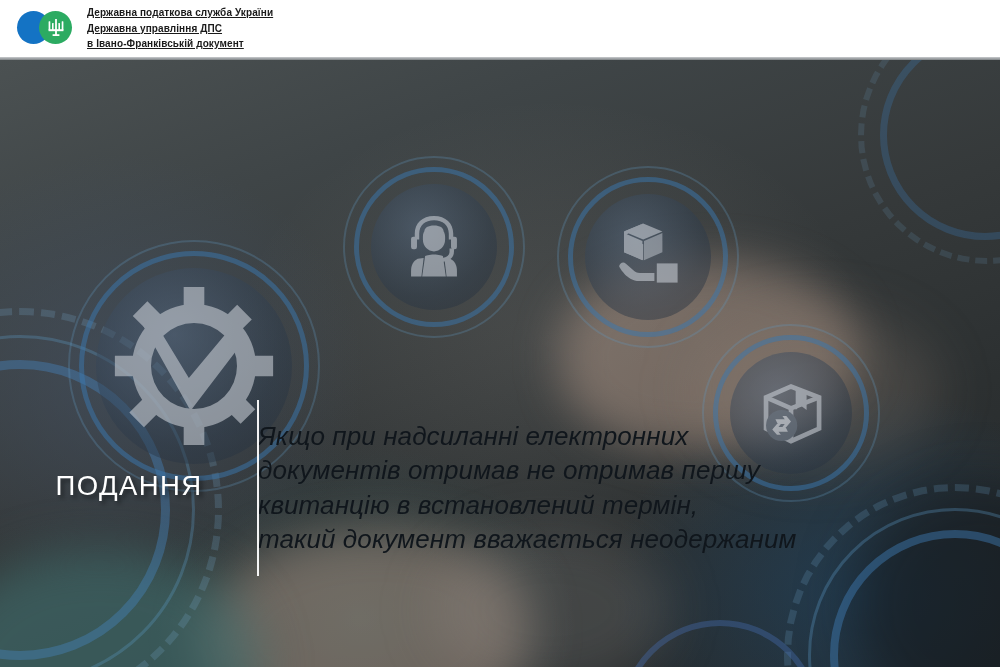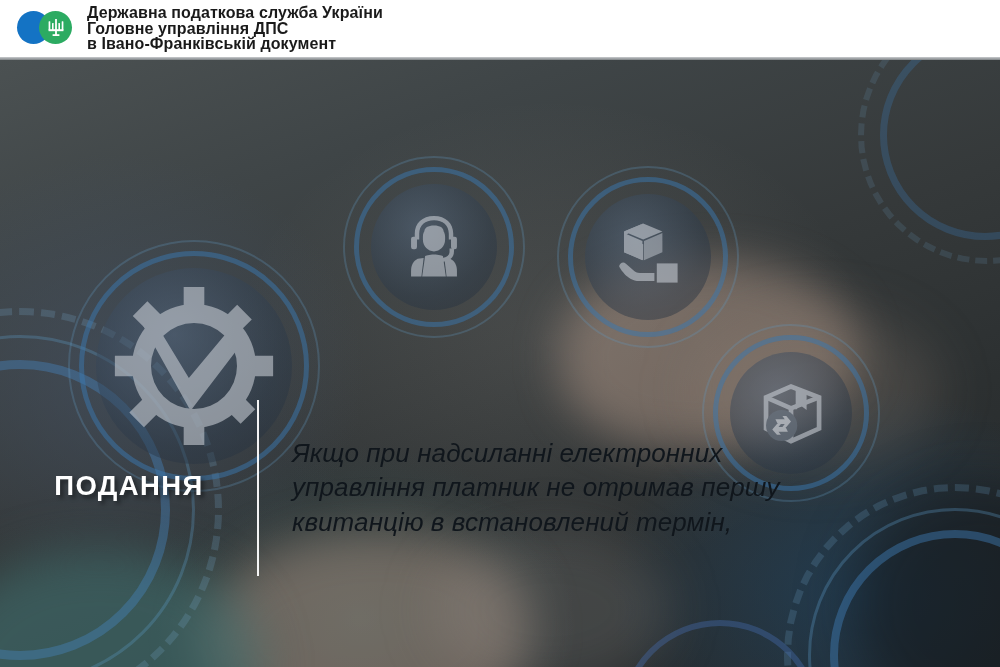--- a/index.html
+++ b/index.html
@@ -60,26 +60,27 @@
     z-index: 2;
   }
 
   #header-text {
     position: absolute;
     left: 87px; top: 5px;
     width: 320px;
   }
   #header-text .hline {
     display: block;
-    font-size: 16px;
+    font-size: 10px;
     font-weight: bold;
     color: #1a1a1a;
     line-height: 15.5px;
     letter-spacing: 0.1px;
     white-space: nowrap;
+    text-decoration: underline;
   }
 
   
   #photo {
     position: absolute;
     left: 0; top: 60px;
     width: 1000px;
     height: 607px;
     overflow: hidden;
     background:
@@ -195,42 +196,41 @@
     width: 258px;
     flex: 0 0 258px;
     display: flex;
     align-items: center;
     justify-content: center;
   }
   #banner-title {
     text-align: left;
     color: #ffffff;
     font-size: 27.5px;
-    font-weight: bold;
+    font-weight: normal;
     letter-spacing: 1.4px;
     line-height: 45px;
     text-shadow: 3px 3px 4px rgba(0,0,0,0.45);
     padding-bottom: 4px;
   }
   #banner-title .tline { display: block; white-space: nowrap; }
 
   #banner-divider {
     position: absolute;
     left: 257px; top: 17px;
     width: 2px;
     height: 176px;
     background: rgba(255,255,255,0.94);
     z-index: 26;
   }
 
   #banner-right {
     flex: 1 1 auto;
     display: flex;
     align-items: center;
-    padding-left: 34px;
     padding-right: 12px;
   }
   #banner-message {
     font-size: 26px;
     font-style: italic;
     color: #10161c;
     line-height: 34.5px;
     letter-spacing: 0.1px;
   }
   #banner-message .mline { display: block; white-space: nowrap; }
@@ -253,21 +253,21 @@
           <rect x="5.0" y="6.0" width="1.6" height="7.6" rx="0.5"></rect>
           <rect x="11.4" y="6.0" width="1.6" height="7.6" rx="0.5"></rect>
           <path d="M1.6 12.2 H16.4 V14.2 H1.6 Z"></path>
           <path d="M5.6 17.2 H12.4 V19.0 H5.6 Z"></path>
         </g>
       </svg>
     </div>
 
     <div id="header-text">
       <span class="hline">Державна податкова служба України</span>
-      <span class="hline">Головне управління ДПС</span>
+      <span class="hline">Державна управління ДПС</span>
       <span class="hline">в Івано-Франківській документ</span>
     </div>
   </div>
   <div id="header-rule"></div>
 
   <div id="photo">
 
     <span class="blob" id="blob-hand"></span>
     <span class="blob" id="blob-hand2"></span>
     <span class="blob" id="blob-sleeve"></span>
@@ -356,19 +356,20 @@
       <div id="banner-title">
         <span class="tline">ПОДАННЯ</span>
       </div>
     </div>
 
     <div id="banner-divider"></div>
 
     <div id="banner-right">
       <div id="banner-message">
         <span class="mline">Якщо при надсиланні електронних</span>
-        <span class="mline">управління платник не отримав першу</span>
+        <span class="mline">документів отримав не отримав першу</span>
         <span class="mline">квитанцію в встановлений термін,</span>
+        <span class="mline">такий документ вважається неодержаним</span>
       </div>
     </div>
   </div>
 
 </div>
 
 </body></html>

